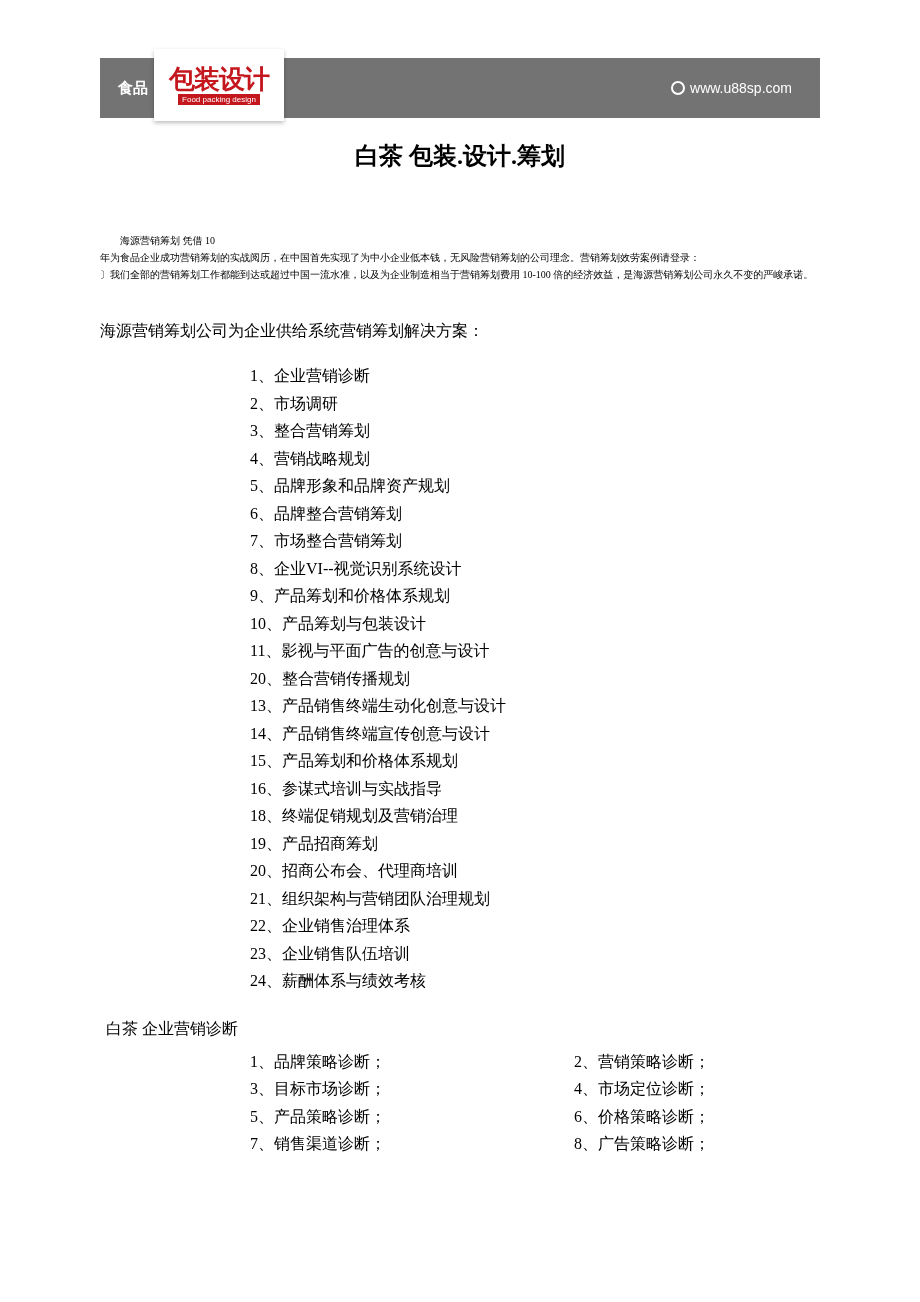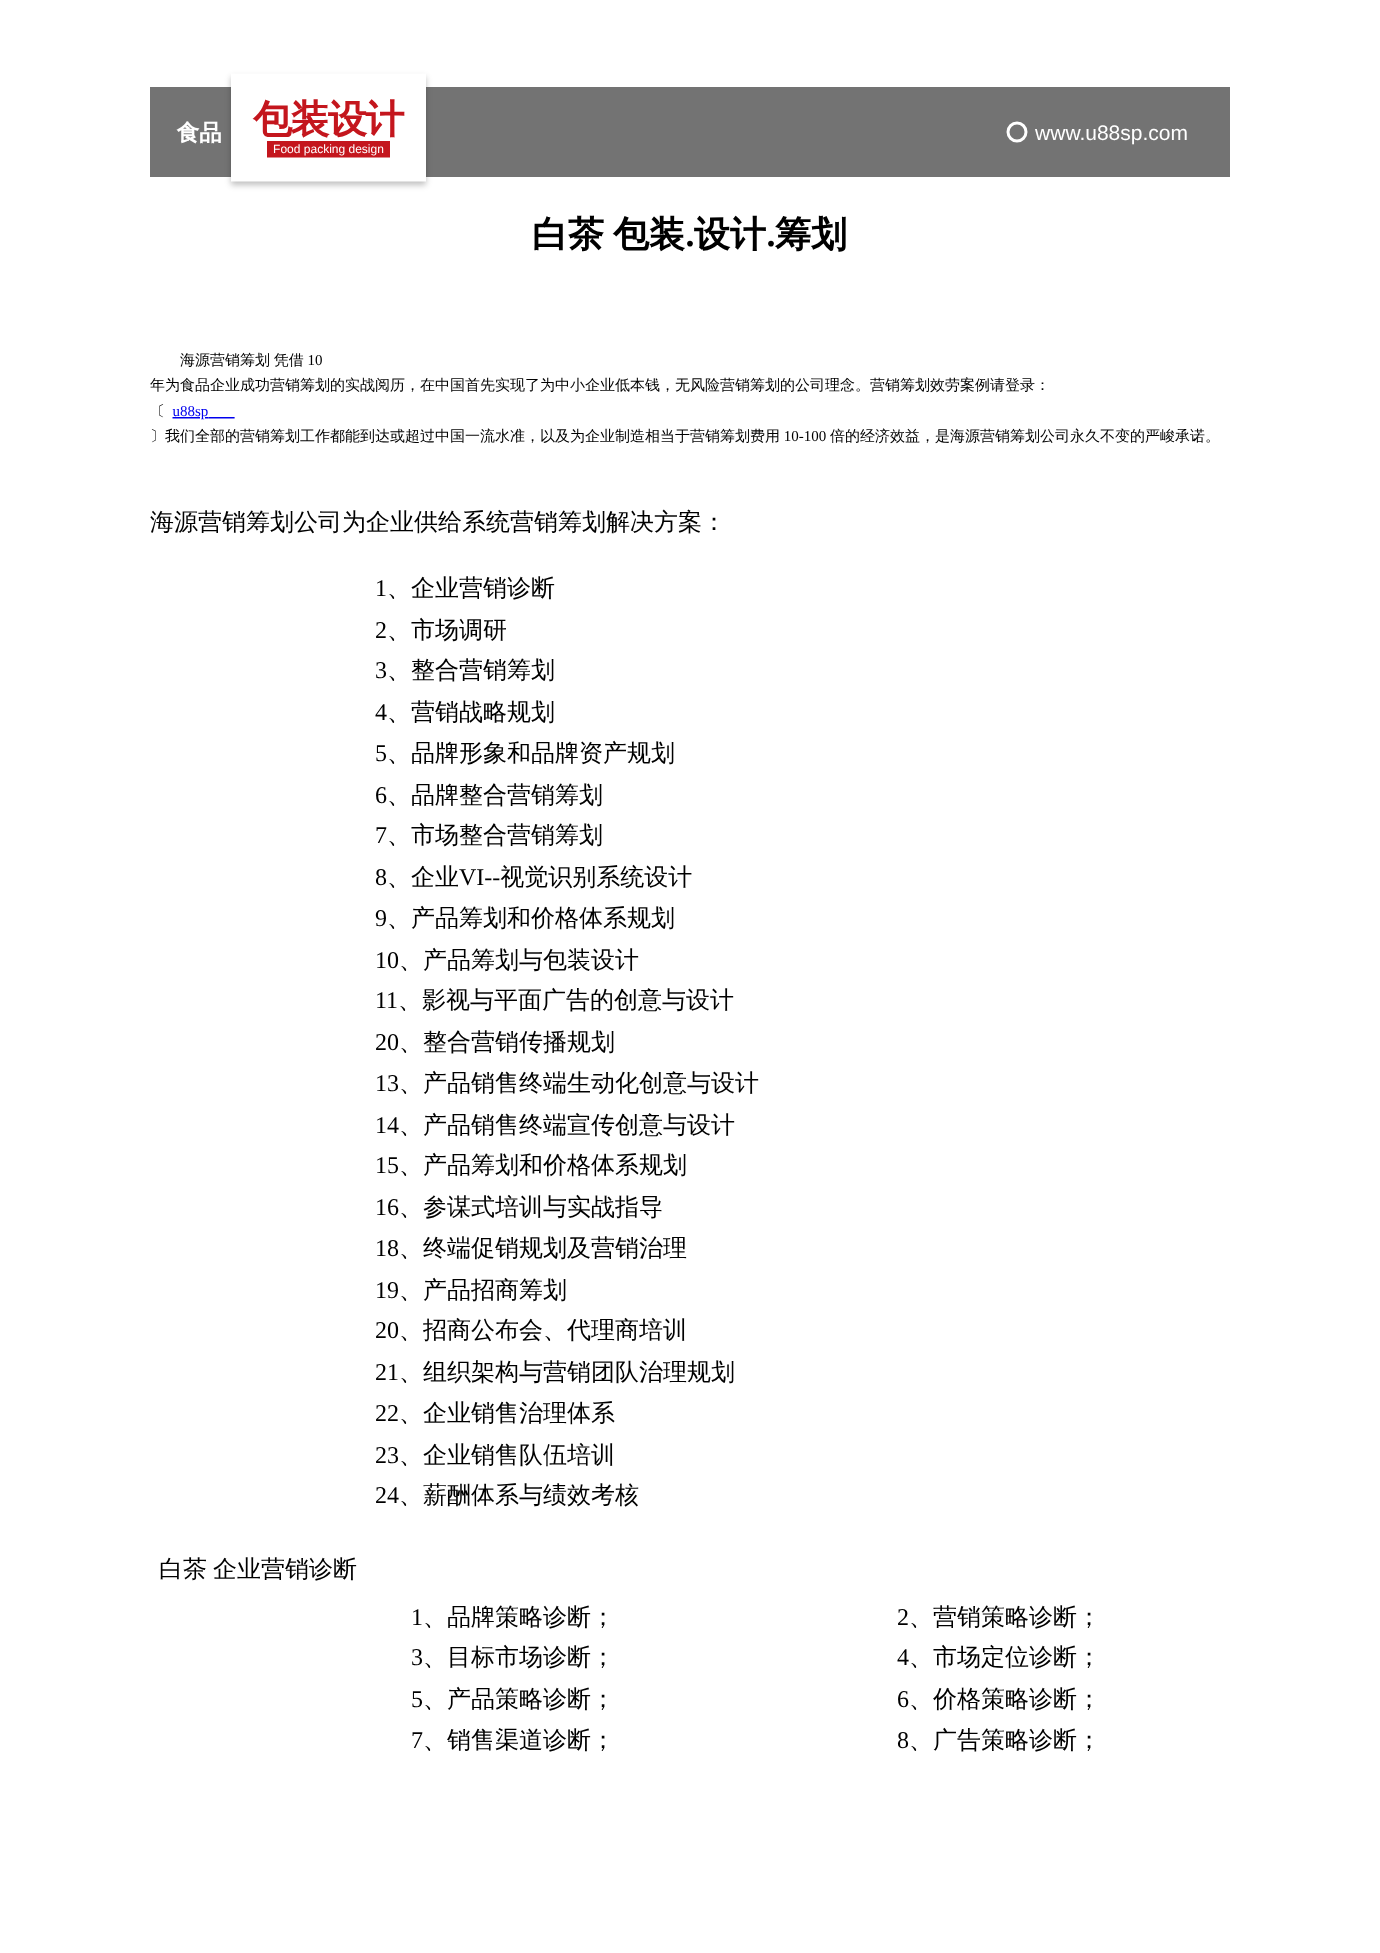--- a/index.html
+++ b/index.html
@@ -111,21 +111,21 @@
     .section-title {
       margin-top: 24px;
       margin-bottom: 8px;
       padding-left: 6px;
     }
     .diag-grid {
       padding-left: 150px;
       line-height: 1.72;
     }
     .diag-row { display: flex; }
-    .diag-cell-a { width: 200px; margin-left: 24px; }
+    .diag-cell-a { width: 200px; }
     .diag-cell-b { width: 260px; text-align: right; }
   </style>
 </head>
 <body>
 
 <div class="page">
 
   <div class="header-banner">
     <div class="logo-box">
       <span class="logo-label">食品</span>
@@ -139,23 +139,20 @@
 
   <div class="content">
 
     <div class="title">白茶  包装.设计.筹划</div>
 
     <div class="intro">
       <div>
         <span class="indent">海源营销筹划 凭借 10</span>
       </div>
       <div>年为食品企业成功营销筹划的实战阅历，在中国首先实现了为中小企业低本钱，无风险营销筹划的公司理念。营销筹划效劳案例请登录：</div>
-      <div>
-        <span>〔</span><span>&nbsp;&nbsp;</span><span class="link-line">u88sp</span><span class="link-line">&nbsp;&nbsp;&nbsp;&nbsp;&nbsp;&nbsp;&nbsp;</span>
-      </div>
       <div>〕我们全部的营销筹划工作都能到达或超过中国一流水准，以及为企业制造相当于营销筹划费用 10-100 倍的经济效益，是海源营销筹划公司永久不变的严峻承诺。</div>
     </div>
 
     <div class="section-gap"></div>
 
     <div class="solutions-lead">海源营销筹划公司为企业供给系统营销筹划解决方案：</div>
 
     <div class="solution-list">
       <div class="item">1、企业营销诊断</div>
       <div class="item">2、市场调研</div>

